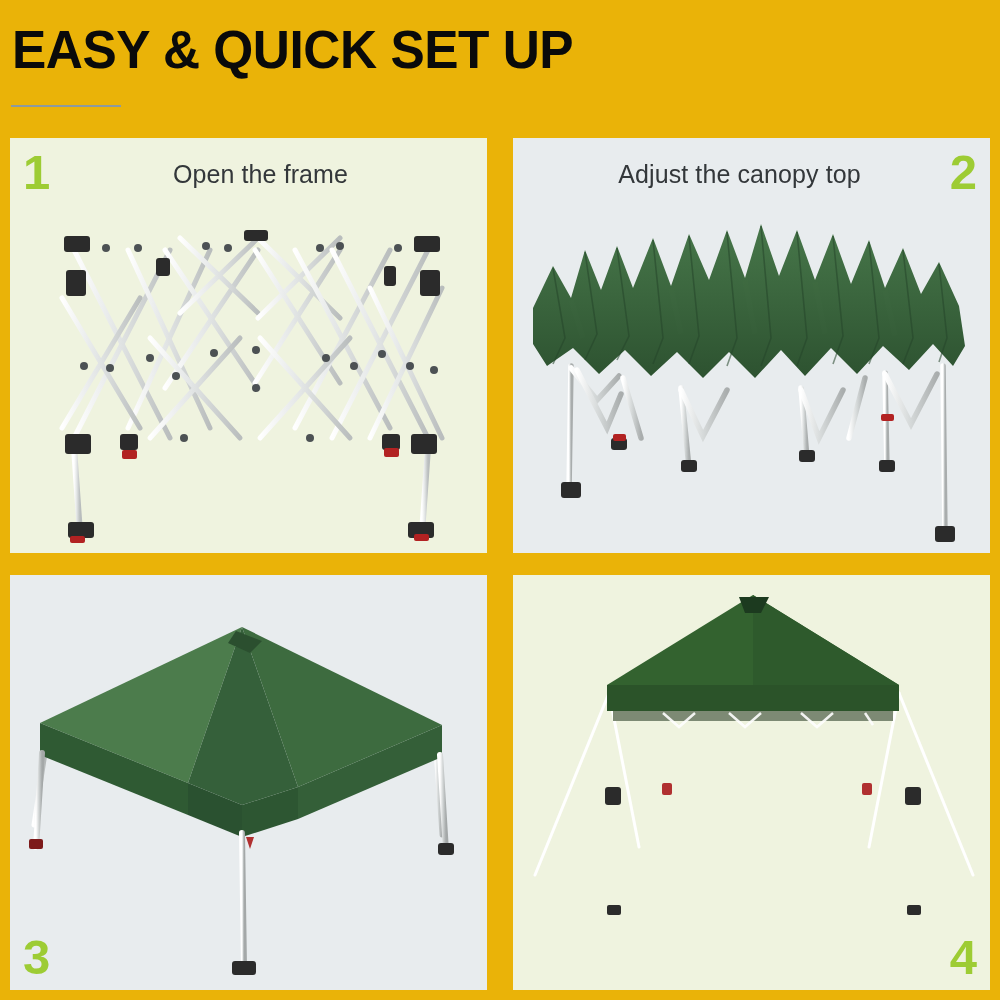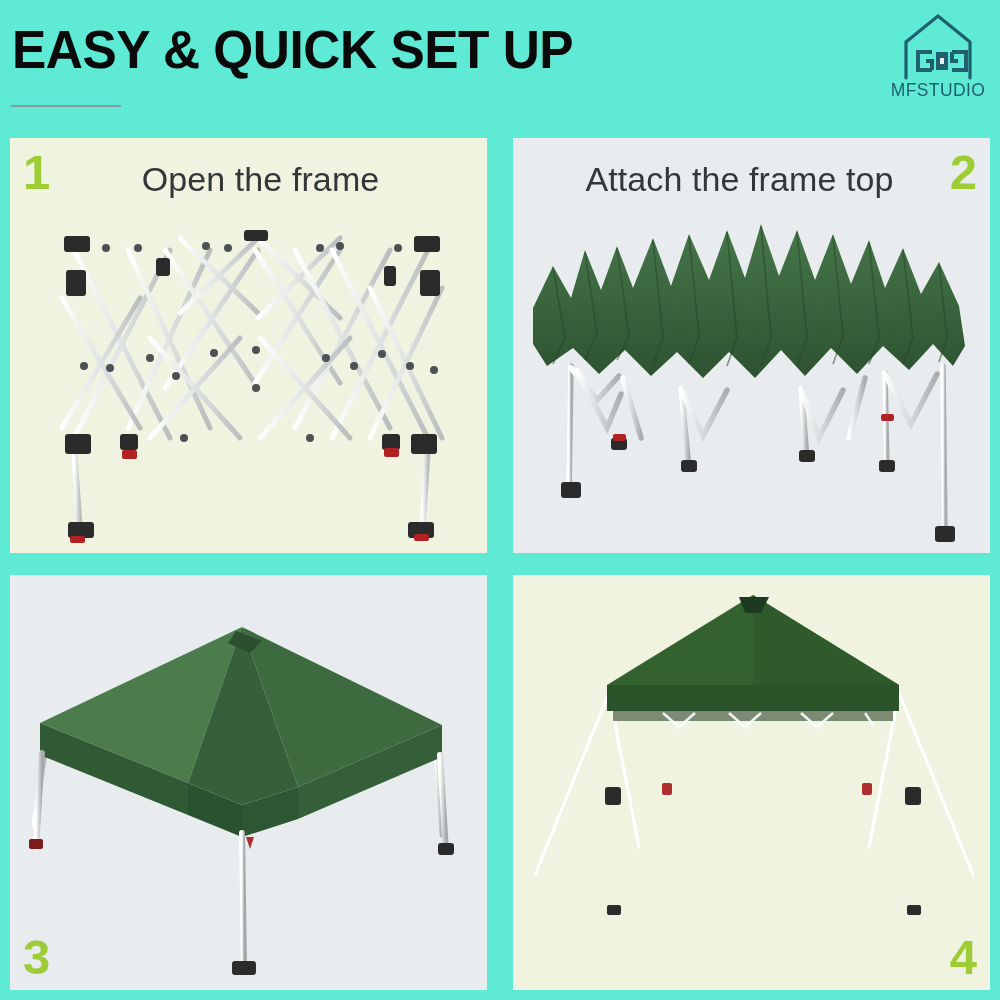--- a/index.html
+++ b/index.html
@@ -9,21 +9,21 @@
     height: 1000px;
     background: #ffffff;
     font-family: "Liberation Sans", sans-serif;
     overflow: hidden;
   }
 
   #page {
     position: relative;
     width: 1000px;
     height: 1000px;
-    background: #5eead4;
+    background: #eab308;
   }
 
   
   #header {
     position: absolute;
     left: 0; top: 0;
     width: 1000px; height: 118px;
   }
   #page-title {
     position: absolute;
@@ -84,21 +84,21 @@
     position: relative;
     overflow: hidden;
   }
 
   .step-label {
     position: absolute;
     left: 0; right: 0;
     top: 22px;
     text-align: center;
     font-family: "Liberation Sans", sans-serif;
-    font-size: 34px;
+    font-size: 25px;
     font-weight: normal;
     color: #33373a;
     letter-spacing: 0.1px;
     z-index: 6;
   }
   .step-panel.num-left .step-label { padding-left: 30px; padding-right: 6px; }
   .step-panel.num-right .step-label { padding-right: 30px; padding-left: 6px; }
 
   .step-number {
     position: absolute;
@@ -123,36 +123,20 @@
 </style>
 </head>
 <body>
 
 <div id="page">
 
   <div id="header">
     <div id="page-title">EASY &amp; QUICK SET UP</div>
     <div id="title-rule"></div>
 
-    <div id="brand-logo">
-      <svg id="brand-mark" width="84" height="68" viewBox="0 0 84 68">
-
-        <path d="M10 66 L10 30 L42 4 L74 30 L74 66" fill="none" stroke="#1f5f6e" stroke-width="3.2" stroke-linecap="round" stroke-linejoin="round"></path>
-
-        <path d="M36 40 L22 40 L22 58 L36 58" fill="none" stroke="#1f5f6e" stroke-width="4"></path>
-        <path d="M30 49 L36 49 L36 58" fill="none" stroke="#1f5f6e" stroke-width="4"></path>
-
-        <path d="M40 40 L52 40 L52 58 L40 58 Z" fill="#1f5f6e"></path>
-        <path d="M44 46 L48 46 L48 52 L44 52 Z" fill="#e9eef0"></path>
-
-        <path d="M56 40 L70 40 L70 58 L56 58" fill="none" stroke="#1f5f6e" stroke-width="4"></path>
-        <path d="M62 49 L56 49 L56 40" fill="none" stroke="#1f5f6e" stroke-width="4"></path>
-      </svg>
-      <span id="brand-name">MFSTUDIO</span>
-    </div>
   </div>
 
   <div id="steps-grid">
 
     <div class="step-panel num-left" style="background:#eff3df;">
       <div class="step-number num-tl">1</div>
       <div class="step-label">Open the frame</div>
 
       <svg class="art" viewBox="0 0 477 415" preserveAspectRatio="xMidYMid meet">
         <defs>
@@ -245,21 +229,21 @@
           <rect x="112" y="312" width="15" height="9" rx="2"></rect>
           <rect x="374" y="310" width="15" height="9" rx="2"></rect>
           <rect x="60" y="398" width="15" height="7" rx="2"></rect>
           <rect x="404" y="396" width="15" height="7" rx="2"></rect>
         </g>
       </svg>
     </div>
 
     <div class="step-panel num-right" style="background:#e8ecee;">
       <div class="step-number num-tr">2</div>
-      <div class="step-label">Attach the frame top</div>
+      <div class="step-label">Adjust the canopy top</div>
 
       <svg class="art" viewBox="0 0 477 415" preserveAspectRatio="xMidYMid meet">
         <defs>
           <linearGradient id="legG2" x1="0" y1="0" x2="1" y2="0">
             <stop offset="0" stop-color="#ffffff"></stop>
             <stop offset="0.5" stop-color="#d4d8d8"></stop>
             <stop offset="1" stop-color="#a9adad"></stop>
           </linearGradient>
           <linearGradient id="cnpG" x1="0" y1="0" x2="0" y2="1">
             <stop offset="0" stop-color="#47774a"></stop>

